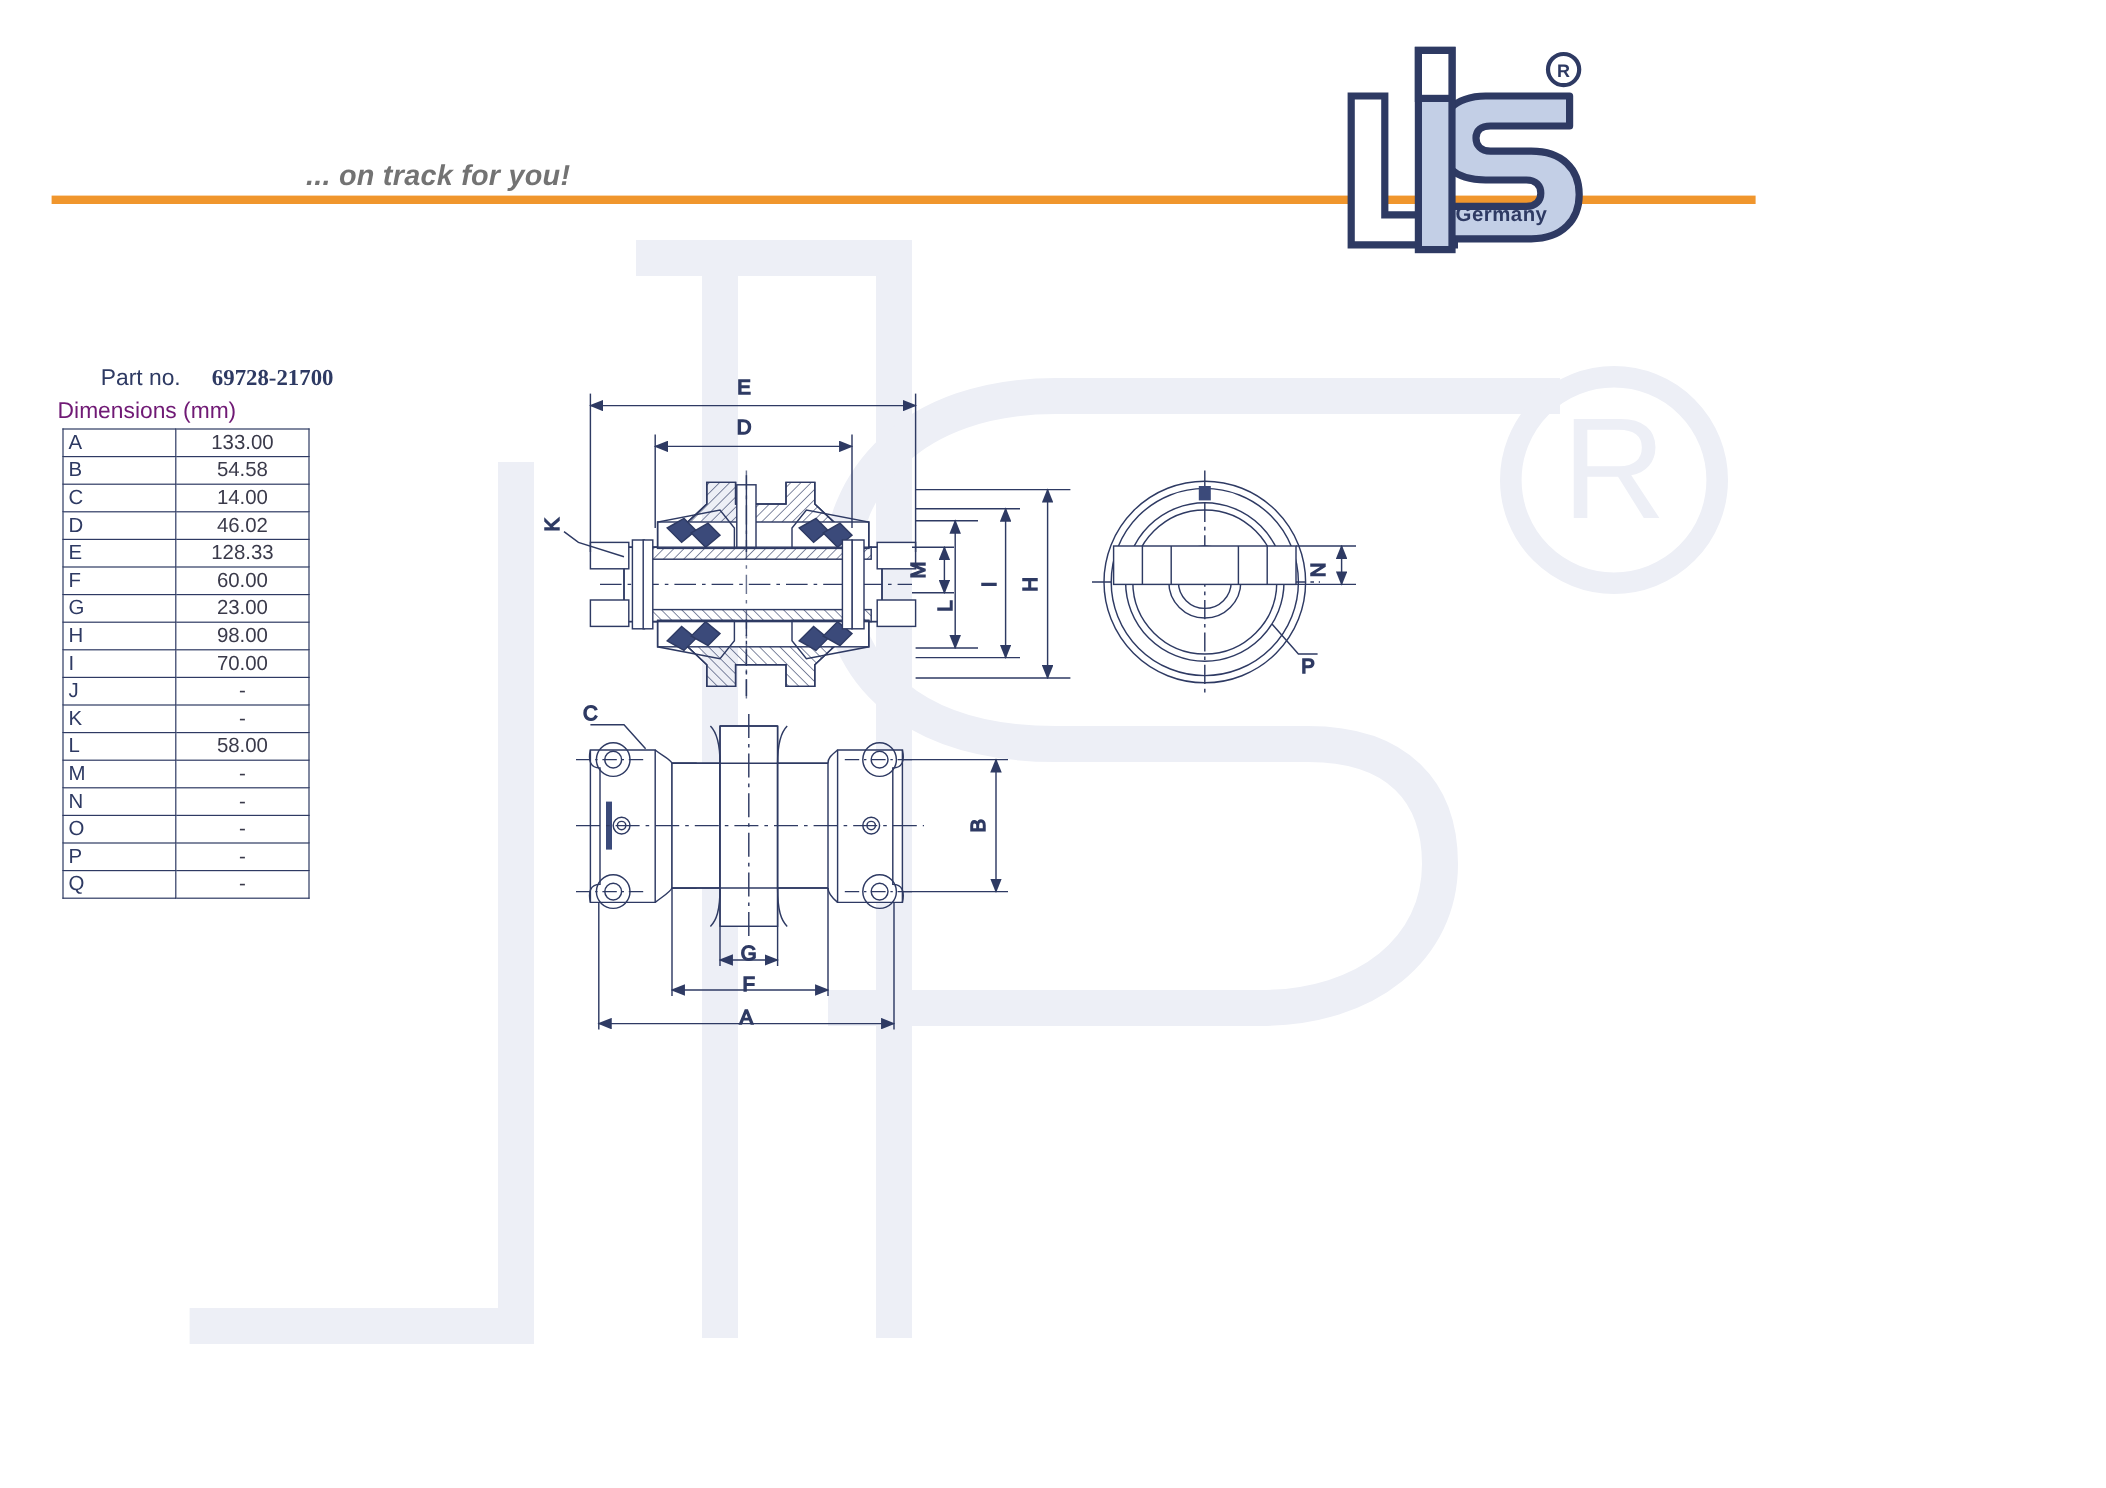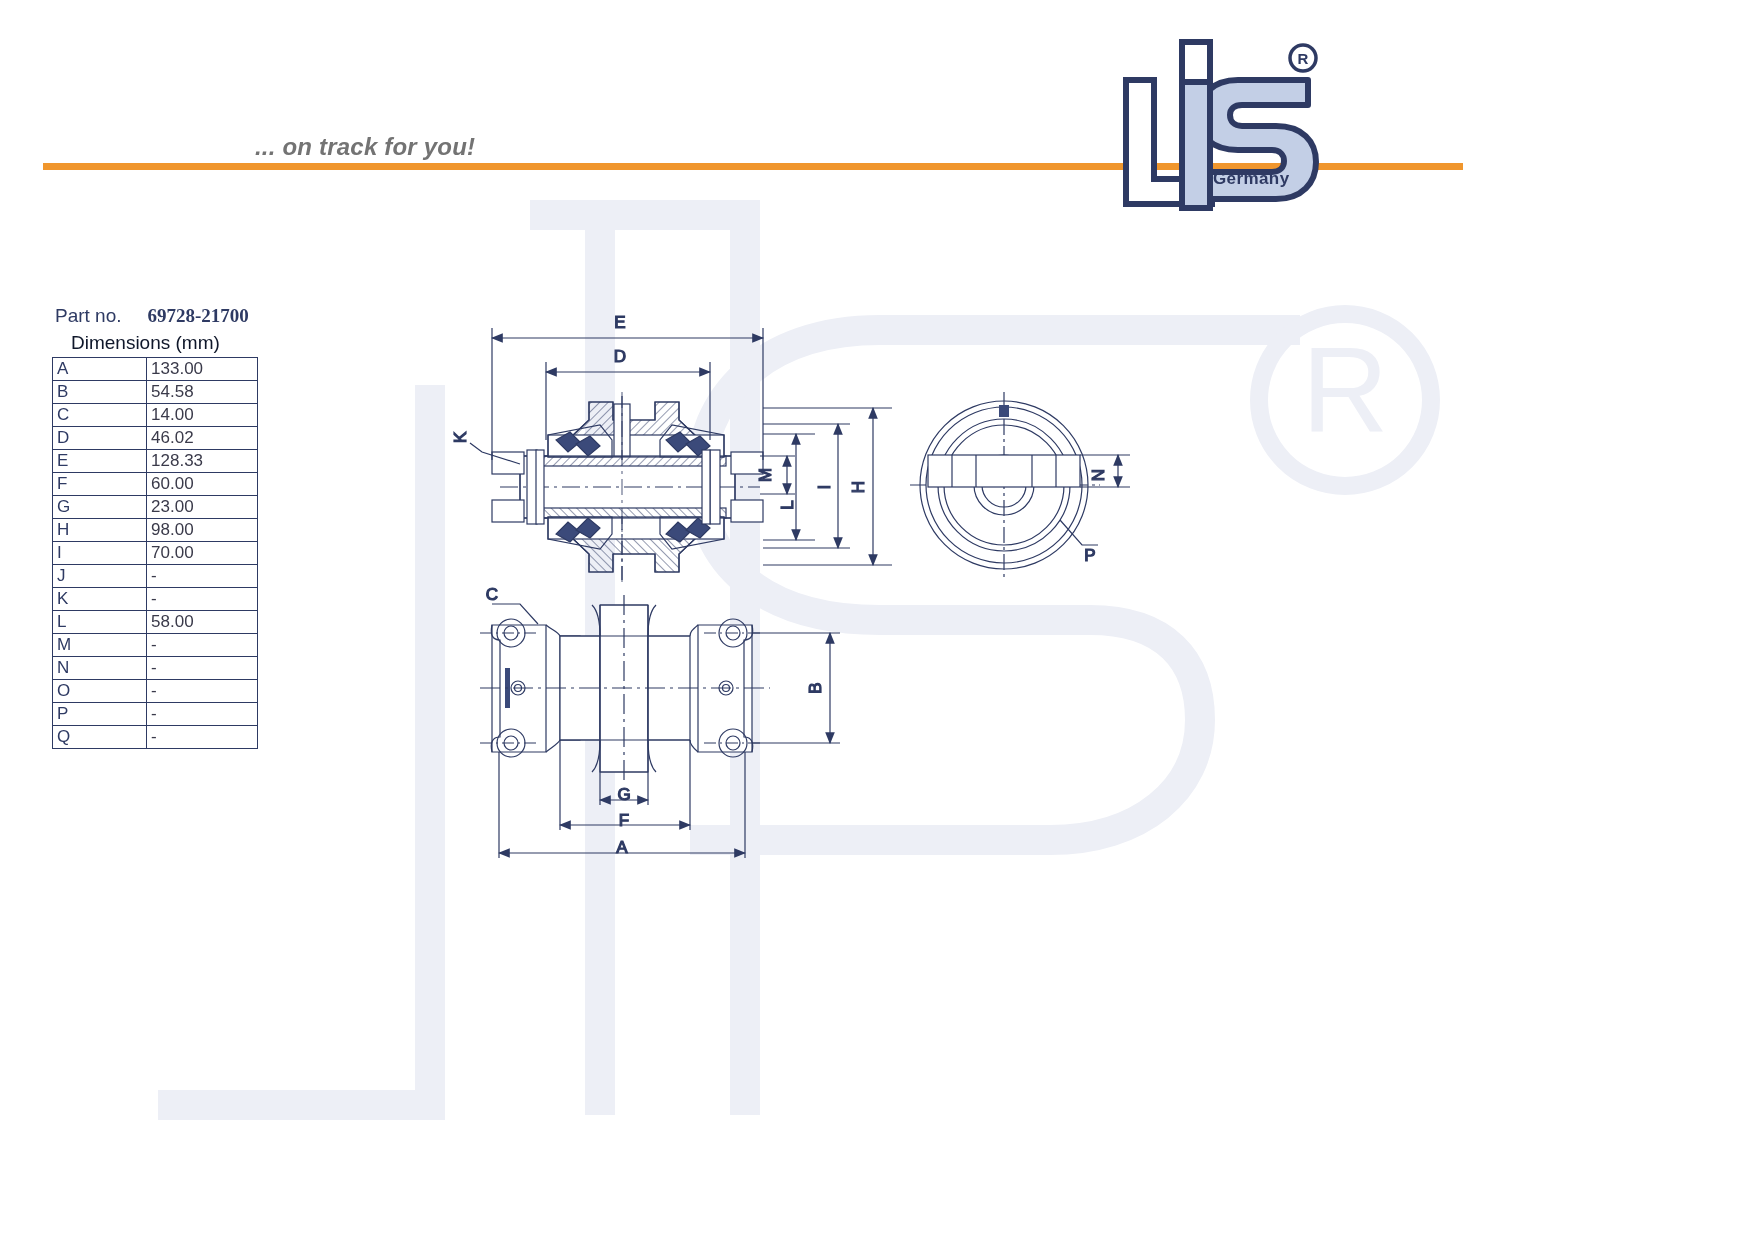--- a/index.html
+++ b/index.html
@@ -32,42 +32,42 @@
   .logo{position:absolute;left:1120px;top:36px;width:200px;height:180px;}
   .logo-germany{
     position:absolute;left:1213px;top:169px;
     font-size:17px;font-weight:bold;color:#2e3a63;letter-spacing:.4px;
   }
   
   .partno-row{
     position:absolute;left:55px;top:305px;
     font-size:19px;color:#2e3a63;white-space:nowrap;
   }
-  .partno-label{font-weight:normal;}
+  .partno-label{font-weight:normal;margin-left:29px;}
   .partno-value{font-weight:bold;margin-left:26px;font-family:Liberation Serif, serif;}
   .dims-caption{
-    position:absolute;left:71px;top:332px;
-    font-size:19px;color:#0f172a;
+    position:absolute;left:48px;top:332px;
+    font-size:19px;color:#701a75;
   }
   table.dims{
     position:absolute;left:52px;top:357px;
     border-collapse:collapse;
     width:206px;
     background:#fff;
     font-size:17px;
   }
   table.dims td{
     border:1px solid #2e3a63;
     height:19px;
     padding:1px 4px 2px 4px;
     color:#3a3a4a;
     line-height:19px;
   }
   table.dims td.key{width:88px;text-align:left;color:#2e3a63;}
-  table.dims td.val{width:104px;text-align:left;}
+  table.dims td.val{width:104px;text-align:center;}
   
   .drawing{position:absolute;left:0;top:0;width:1755px;height:1240px;z-index:2;}
   .dimtext{font-family:"Liberation Sans",sans-serif;font-size:17px;fill:#2e3a63;}
 </style>
 </head>
 <body>
 
 <svg class="watermark" viewBox="0 0 1755 1240" xmlns="http://www.w3.org/2000/svg" aria-hidden="true">
   <g fill="none" stroke="#edeff6" stroke-width="30">
 

